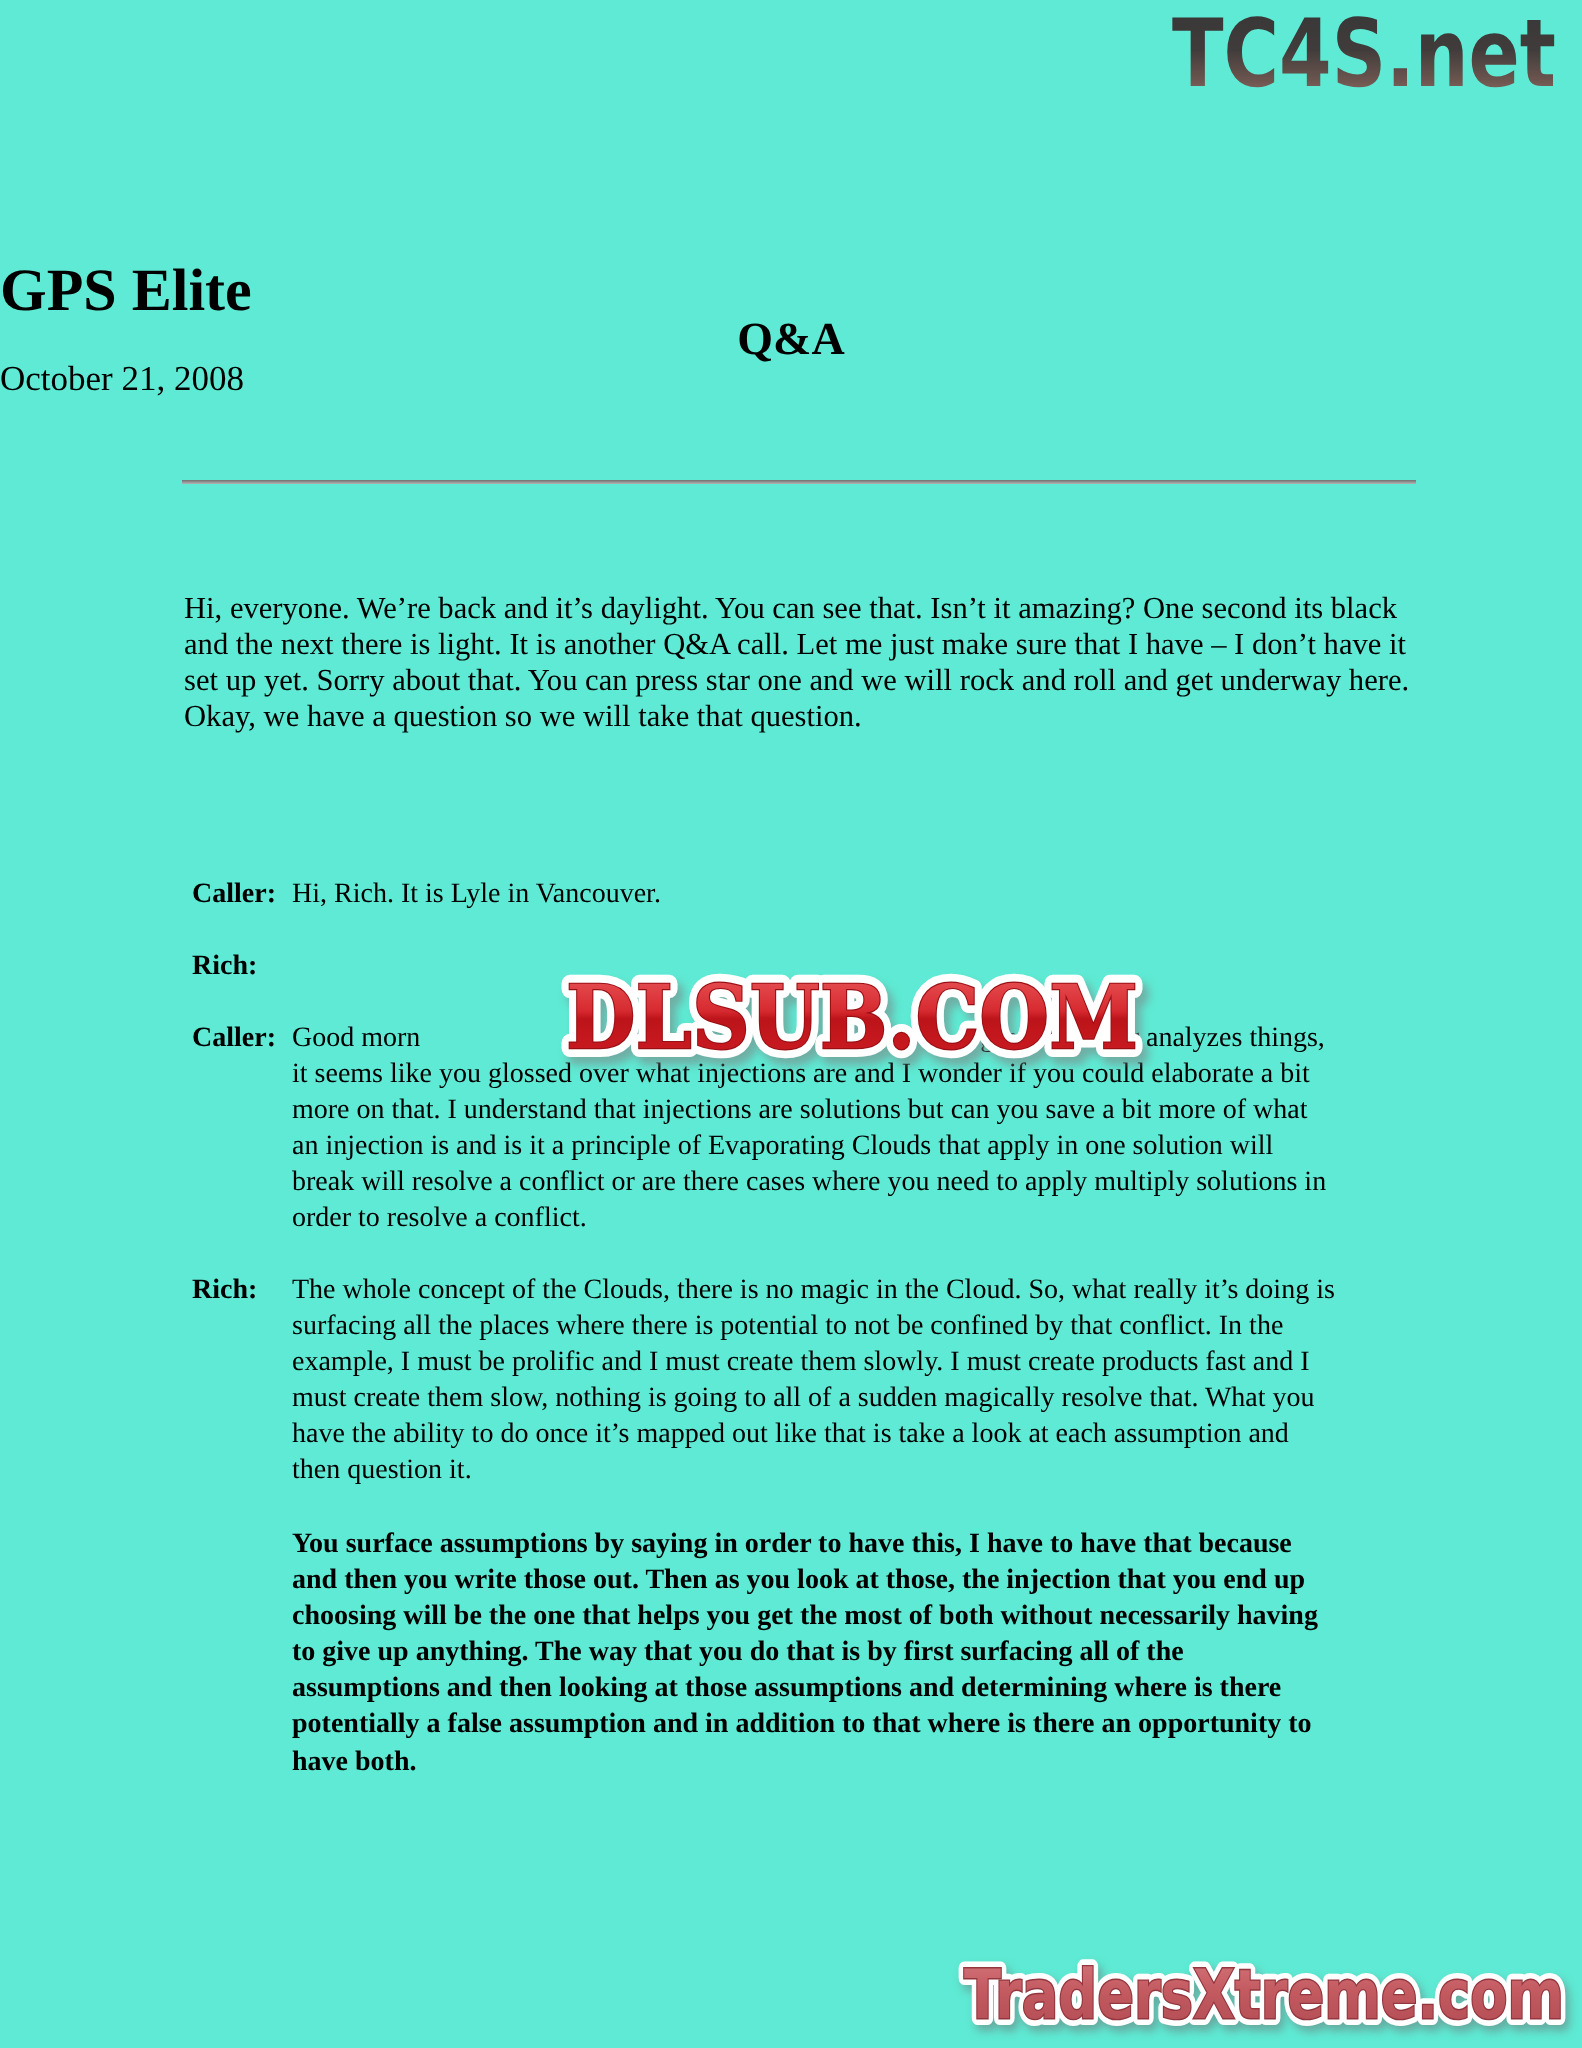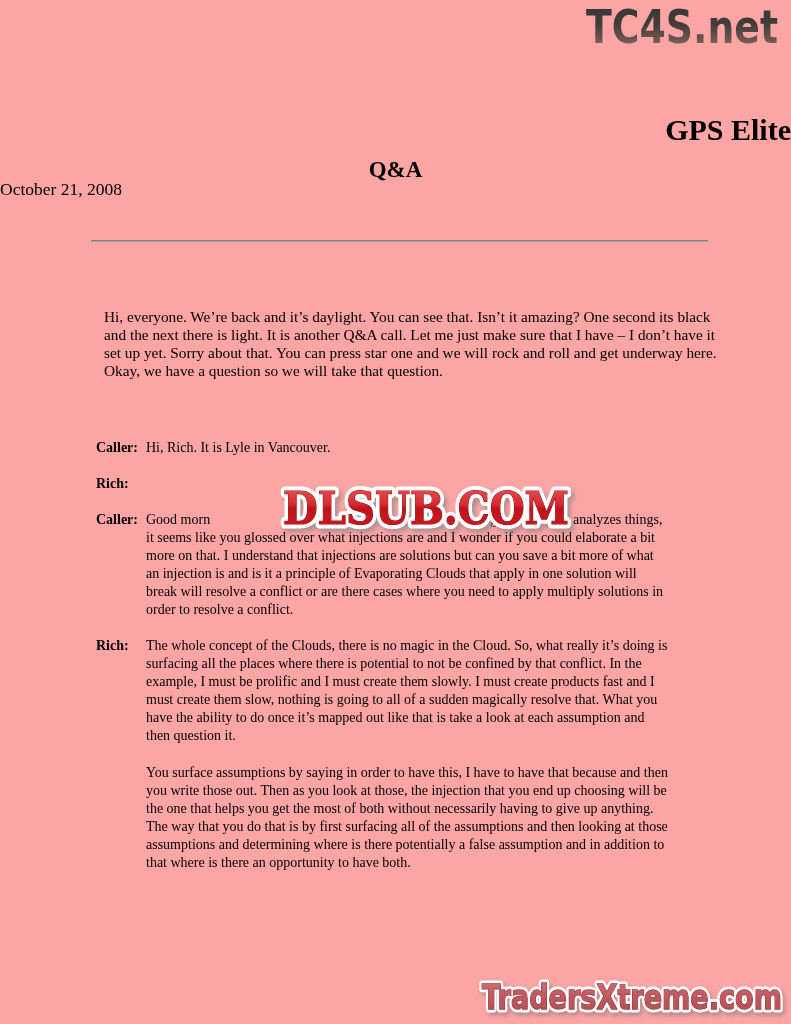--- a/index.html
+++ b/index.html
@@ -1,46 +1,46 @@
 <!DOCTYPE html>
 <html><head>
 <meta charset="utf-8">
 <style>
   html,body { margin:0; padding:0; background:#ffffff; }
   .page {
     position:relative; width:791px; height:1024px; margin:0 auto;
-    background:#fca5a5; overflow:hidden;
+    background:#5eead4; overflow:hidden;
     font-family:"Liberation Serif","DejaVu Serif",serif; color:#000;
   }
   
   .doc-title {
-    position:absolute; top:94px; left:0; width:100%;
-    text-align:right; font-size:30px; font-weight:bold; line-height:32px;
+    position:absolute; top:110px; left:0; width:100%;
+    text-align:left; font-size:30px; font-weight:bold; line-height:32px;
   }
   .doc-subtitle {
     position:absolute; top:139px; left:0; width:100%;
     text-align:center; font-size:23px; font-weight:bold; line-height:24px;
   }
   .doc-date {
     position:absolute; top:179px; left:0; width:100%;
     text-align:left; font-size:17.5px; line-height:20px;
   }
   .rule {
     position:absolute; top:240px; left:91px; width:617px; height:2px;
     background:linear-gradient(to bottom,#6f6f6f,#b5b5b5);
   }
   
   .intro {
-    position:absolute; top:296px; left:92px; width:618px; margin:12px;
+    position:absolute; top:296px; left:92px; width:618px; margin:0;
     font-size:15.3px; line-height:18.1px; text-align:left;
   }
   .entry { position:absolute; left:96px; width:620px; font-size:14px; line-height:18.1px; }
   .entry .speaker { position:absolute; left:0; top:0; font-weight:bold; white-space:nowrap; }
   .entry .text { margin-left:50px; width:523px; }
-  .e1 { top:439px; } .e2 { top:475px; } .e3 { top:511px; } .e4 { top:637px; } .e5 { top:764px; }
+  .e1 { top:439px; } .e2 { top:475px; } .e3 { top:511px; } .e4 { top:637px; } .e5 { top:764px;font-weight:bold; }
   .wm-gap { display:inline-block; width:280px; height:1px; vertical-align:baseline; }
   
   .tc4s-wm { position:absolute; top:2px; right:6px; width:200px; height:52px; }
   .dlsub-wm {
     position:absolute; left:246px; top:479px; width:300px; height:56px;
     filter:drop-shadow(3px 4px 2px rgba(125,125,125,0.55));
     margin-left:30px;
   }
   .traders-wm {
     position:absolute; right:2px; bottom:4px; width:314px; height:46px;

